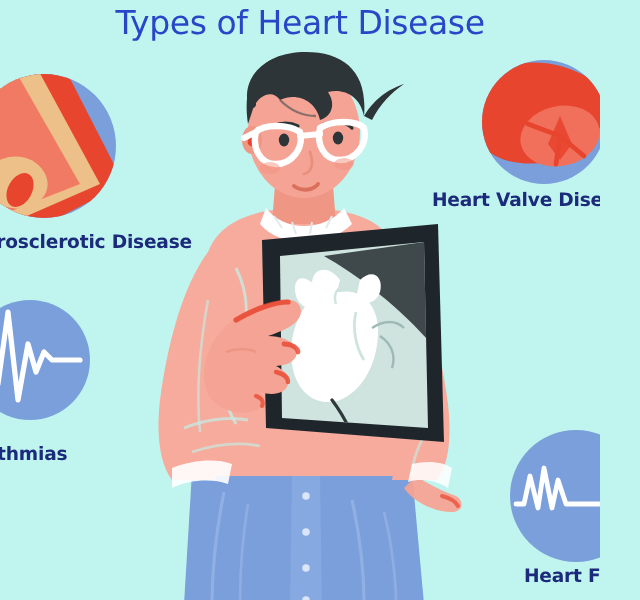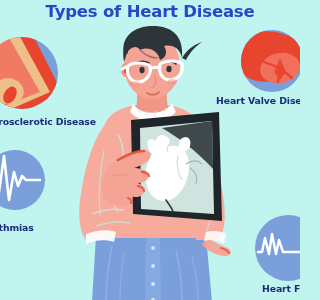--- a/index.html
+++ b/index.html
@@ -8,21 +8,21 @@
     background:#c0f5ef;
     font-family:"DejaVu Sans","Liberation Sans",sans-serif;
     overflow:hidden;
     position:relative;
   }
   #stage{position:absolute;left:0;top:0;width:300px;height:300px;overflow:hidden;}
   #stage svg{display:block;}
   .ttl{
     position:absolute;left:0;top:0;width:300px;
     text-align:center;
-    font-size:16.5px;font-weight:bold;
+    font-size:16.5px;font-weight:normal;
     color:#2846c8;
     letter-spacing:-0.2px;
     line-height:22px;
     padding-top:1px;
     z-index:40;
     pointer-events:none;
   }
   .lbl{
     position:absolute;
     font-size:9.3px;font-weight:bold;

